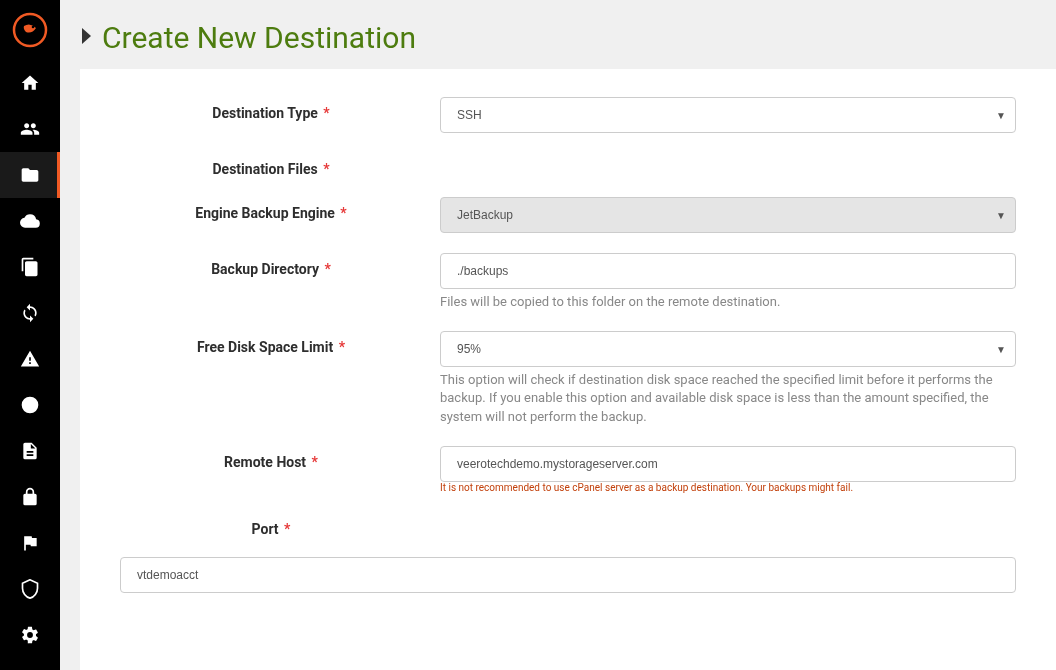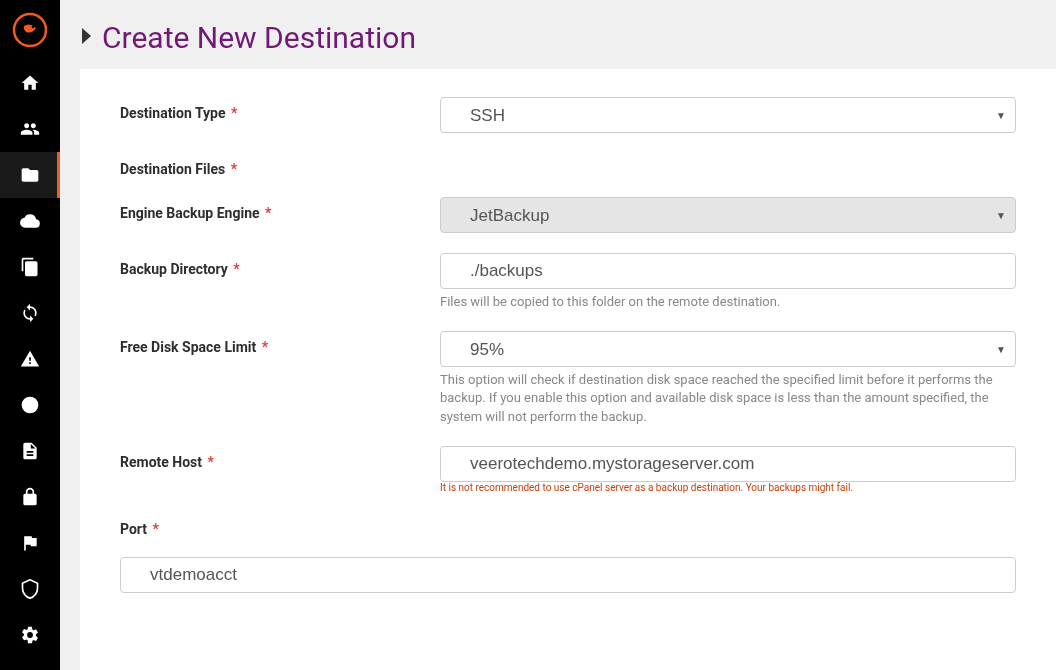--- a/index.html
+++ b/index.html
@@ -8,28 +8,28 @@
 .sidebar { width: 60px; background: #000; display: flex; flex-direction: column; align-items: center; position: relative; }
 .logo { width: 60px; height: 60px; display: flex; align-items: center; justify-content: center; }
 .logo svg { width: 36px; height: 36px; }
 .nav-item { width: 60px; height: 46px; display: flex; align-items: center; justify-content: center; color: #fff; cursor: pointer; position: relative; }
 .nav-item.active { background: #1a1a1a; }
 .nav-item.active::after { content: ''; position: absolute; right: 0; top: 0; bottom: 0; width: 3px; background: #f15a24; }
 .nav-item svg { width: 20px; height: 20px; fill: #fff; }
 .main { flex: 1; display: flex; flex-direction: column; overflow: hidden; }
 .header { padding: 20px 20px 14px 20px; display: flex; align-items: center; }
 .header-caret { margin-right: 8px; color: #333; }
-.header-title { font-size: 30px; font-weight: 400; color: #701a75; }
+.header-title { font-size: 30px; font-weight: 400; color: #4d7c0f; }
 .content { flex: 1; background: #fff; margin-left: 20px; padding: 28px 40px 20px 40px; overflow-y: auto; }
 .form-row { display: flex; margin-bottom: 20px; }
-.form-label { width: 320px; text-align: left; padding-right: 18px; padding-top: 8px; font-size: 14px; font-weight: 700; color: #2e2e2e; }
+.form-label { width: 320px; text-align: center; padding-right: 18px; padding-top: 8px; font-size: 14px; font-weight: 700; color: #2e2e2e; }
 .req { color: #e63838; margin-left: 2px; }
 .form-field { flex: 1; position: relative; }
 select, input[type="text"], input[type="password"] {
-  width: 100%; height: 36px; padding: 0 29px; font-size: 17px; color: #555;
+  width: 100%; height: 36px; padding: 0 16px; font-size: 12px; color: #555;
   border: 1px solid #ccc; border-radius: 4px; background: #fff;
 }
 select { appearance: none; padding-right: 30px; background: #fff; }
 select.disabled { background: #e5e5e5; color: #555; }
 .select-wrap { position: relative; }
 .select-caret { position: absolute; right: 10px; top: 50%; transform: translateY(-50%); pointer-events: none; color: #555; font-size: 10px; }
 .help-text { font-size: 13px; color: #888; margin-top: 4px; line-height: 1.4; }
 .warn-text { font-size: 10px; color: #c2410c; }
 .checkbox-line { display: flex; align-items: center; margin-top: 8px; font-size: 13.5px; font-weight: 700; color: #2e2e2e; }
 .checkbox-line input { margin-right: 6px; width: 13px; height: 13px; }

